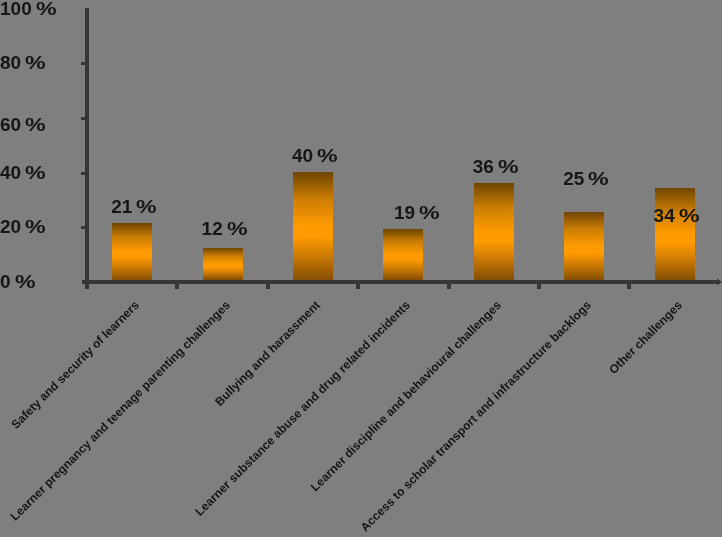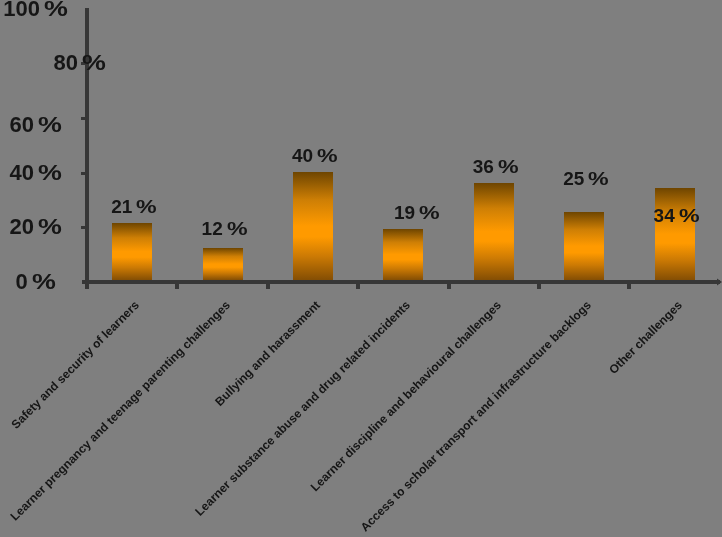--- a/index.html
+++ b/index.html
@@ -10,21 +10,21 @@
 
   .axis-line{position:absolute;background:#373737;}
   #yaxis{left:84.5px;top:8px;width:4px;height:276px;}
   #xaxis{left:81.5px;top:280px;width:638.5px;height:4px;}
   #axis-arrow{position:absolute;left:0;top:0;pointer-events:none;}
 
   .ytick{position:absolute;left:80.5px;width:6px;height:3px;background:#373737;}
   .xtick{position:absolute;top:284px;width:4px;height:5px;background:#373737;}
 
   .ylabel{position:absolute;left:0;width:67px;color:#161616;font-weight:bold;
-          font-size:22px;line-height:19px;text-align:center;}
+          font-size:19px;line-height:19px;text-align:left;}
   .vlabel{position:absolute;width:80px;color:#161616;font-weight:bold;
           font-size:19px;line-height:19px;text-align:center;}
   .pct{display:inline-block;transform:scaleX(1.22);transform-origin:left center;margin-left:4px;}
 
   .bar{position:absolute;width:40px;
        background:linear-gradient(to bottom,
          #6e4500 0%, #ce7f05 26%, #ff9a00 50%, #ff9a00 60%, #cc7a04 78%, #844e04 100%);}
 
   .cat{position:absolute;width:400px;top:297px;color:#161616;font-size:12px;
        font-weight:bold;line-height:12px;white-space:nowrap;text-align:right;
@@ -43,21 +43,21 @@
 
   <div id="ytick-marks">
     <div class="ytick" style="top: 62.26px;"></div>
     <div class="ytick" style="top: 116.92px;"></div>
     <div class="ytick" style="top: 171.58px;"></div>
     <div class="ytick" style="top: 226.24px;"></div>
   </div>
 
   <div id="ylabels">
     <div class="ylabel" style="top: -1.4px;"><span>100<span class="pct">%</span></span></div>
-    <div class="ylabel" style="top: 53.26px; padding-left: 44px;"><span>80<span class="pct">%</span></span></div>
+    <div class="ylabel" style="top: 53.26px;"><span>80<span class="pct">%</span></span></div>
     <div class="ylabel" style="top: 115px;"><span>60<span class="pct">%</span></span></div>
     <div class="ylabel" style="top: 162.58px;"><span>40<span class="pct">%</span></span></div>
     <div class="ylabel" style="top: 217.24px;"><span>20<span class="pct">%</span></span></div>
     <div class="ylabel" style="top:271.9px"><span>0<span class="pct">%</span></span></div>
   </div>
 
   <div id="xtick-marks">
     <div class="xtick" style="left:85.0px"></div>
     <div class="xtick" style="left:175.4px"></div>
     <div class="xtick" style="left:265.8px"></div>

